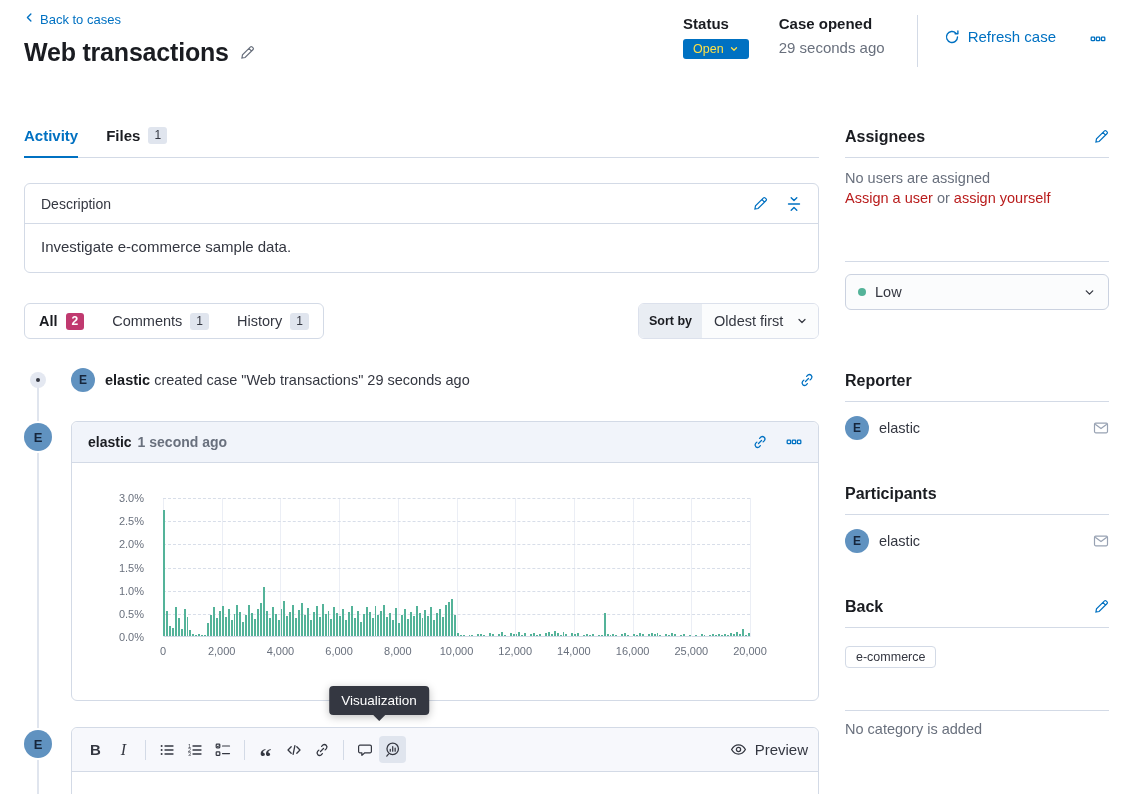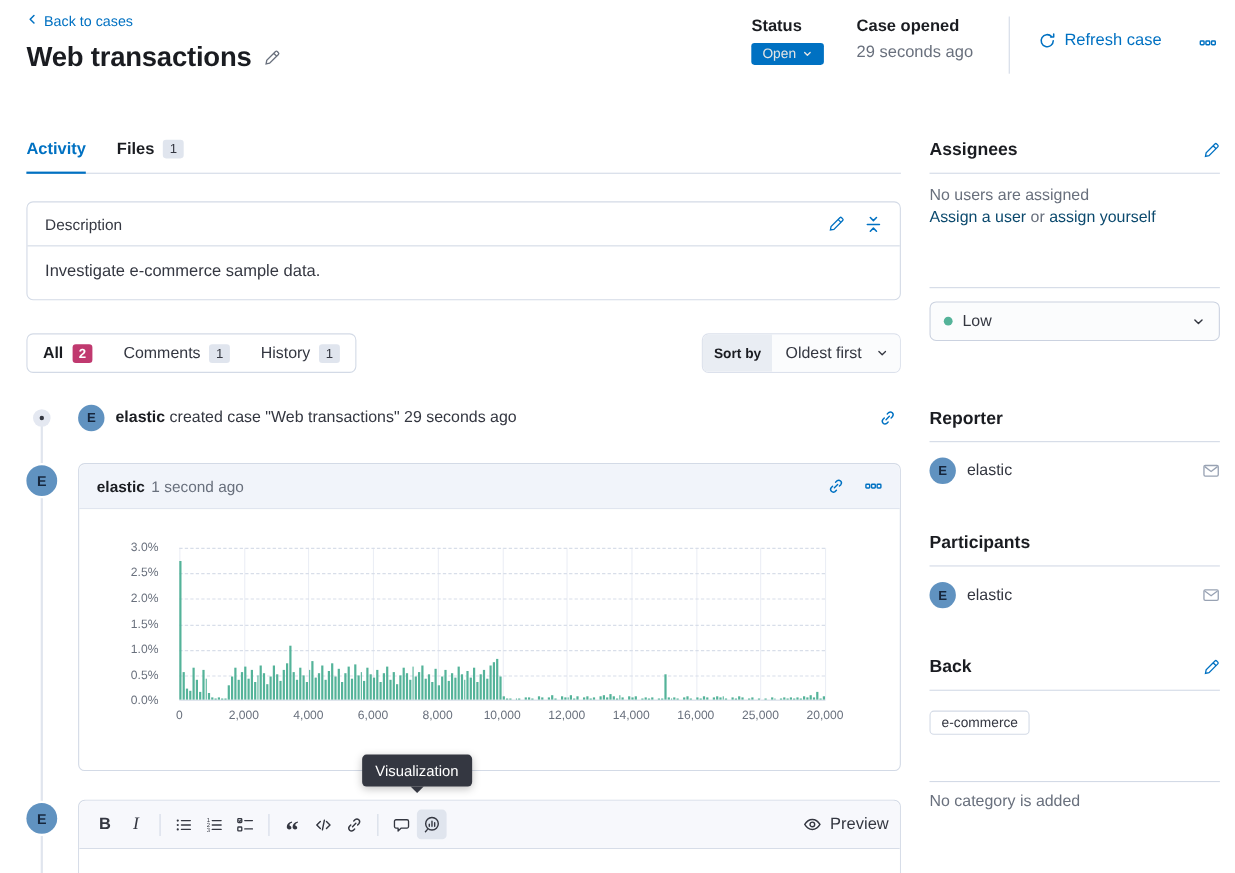--- a/index.html
+++ b/index.html
@@ -13,21 +13,21 @@
   .back-link { position:absolute; left:24px; top:12px; display:flex; align-items:flex-start; gap:5px;
     color:#0071C2; font-size:13px; font-weight:500; }
   .title-row { position:absolute; left:24px; top:38px; display:flex; align-items:center; gap:10px; }
   .case-title { font-size:25px; font-weight:700; color:#1A1C21; letter-spacing:-0.2px; }
   .title-edit { color:#69707D; }
 
   .header-meta { position:absolute; top:15px; right:17px; display:flex; align-items:flex-start; }
   .meta-col { display:flex; flex-direction:column; gap:7px; }
   .meta-label { font-size:15px; font-weight:700; color:#1A1C21; }
   .meta-value { font-size:15px; color:#69707D; }
-  .status-badge { display:inline-flex; align-items:center; gap:5px; background:#0071C2; color:#e5e5e5;
+  .status-badge { display:inline-flex; align-items:center; gap:5px; background:#0071C2; color:#fde047;
     font-size:12.5px; font-weight:500; border-radius:3px; padding:3px 10px; width:max-content;text-align:right; }
   .meta-divider { width:1px; height:52px; background:#D3DAE6; margin:0 26px 0 32px; }
   .refresh-btn { display:flex; align-items:center; gap:8px; color:#0071C2; font-size:15px; font-weight:500; margin-top:13px; }
   .header-more { color:#0071C2; margin:16px 0 0 34px; }
 
   
   .tabs { position:absolute; left:24px; top:125px; width:795px; height:33px; border-bottom:1px solid #D3DAE6;
     display:flex; gap:28px; }
   .tab { display:flex; align-items:center; gap:8px; font-size:15px; font-weight:600; color:#1A1C21;
     padding-bottom:12px; position:relative; }
@@ -76,21 +76,21 @@
   .event-row { position:absolute; left:47px; top:4px; right:0; display:flex; align-items:center; gap:10px; }
   .event-text { font-size:14.5px; color:#343741; flex:1; }
   .event-text b { color:#1A1C21; }
   .event-link { color:#0071C2; margin-right:4px; }
 
   .comment-panel { position:absolute; left:47px; top:57px; width:748px; height:280px; }
   .comment-avatar { position:absolute; left:0; top:59px; }
   .comment-head { height:41px; background:#F1F4FA; border-bottom:1px solid #D3DAE6;
     border-radius:6px 6px 0 0; display:flex; align-items:center; padding:0 16px; font-size:14px; }
   .comment-user { font-weight:700; color:#1A1C21; margin-right:6px; }
-  .comment-time { color:#69707D; flex:1; }
+  .comment-time { color:#69707D; flex:1;font-weight:bold; }
   .comment-actions { display:flex; align-items:center; gap:18px; color:#0071C2; }
   .comment-body { position:relative; height:237px; }
 
   
   .chart { position:absolute; left:91px; top:35px; width:587px; height:139px; }
   .ylabels { position:absolute; left:-64px; top:0; width:54px; height:100%; }
   .ytick { position:absolute; right:9px; font-size:11px; color:#69707D; text-align:right; line-height:14px; }
   .xlabels { position:absolute; left:0; top:147px; width:100%; }
   .xtick { position:absolute; width:80px; margin-left:-40px; text-align:center; font-size:11px; color:#69707D; }
   .gridv { position:absolute; top:0; bottom:0; width:1px; background:#EBEEF5; }
@@ -125,21 +125,21 @@
 
   
   .sidebar { position:absolute; left:845px; top:120px; width:264px; bottom:0; }
   .side-sec { position:absolute; left:0; width:264px; }
   .side-head { display:flex; align-items:center; justify-content:space-between; }
   .side-title { font-size:16px; font-weight:700; color:#1A1C21; }
   .side-edit { color:#0071C2; }
   .side-rule { height:1px; background:#D3DAE6; margin-top:11px; border:none; }
   .muted { color:#69707D; font-size:14.5px; }
   .side-links { margin-top:4px; font-size:14.5px; color:#69707D; }
-  .side-links a { color:#0c4a6e; text-decoration:none; }
+  .side-links a { color:#b91c1c; text-decoration:none; }
   .severity-select { margin-top:12px; height:36px; border:1px solid #CBD2E0; border-radius:6px;
     background:#FBFCFD; display:flex; align-items:center; padding:0 12px; gap:9px; font-size:14.5px; }
   .sev-dot { width:8px; height:8px; border-radius:50%; }
   .sev-chevron { margin-left:auto; color:#343741; }
   .user-row { margin-top:14px; display:flex; align-items:center; gap:10px; }
   .user-name { font-size:14.5px; color:#343741; flex:1; }
   .mail-btn { color:#98A2B3; }
   .tag-pill { display:inline-block; margin-top:10px; border:1px solid #D3DAE6; border-radius:4px;
     background:#fff; padding:3px 10px; font-size:12.5px; color:#343741; }
   .sec-content-mt { margin-top:12px; }

